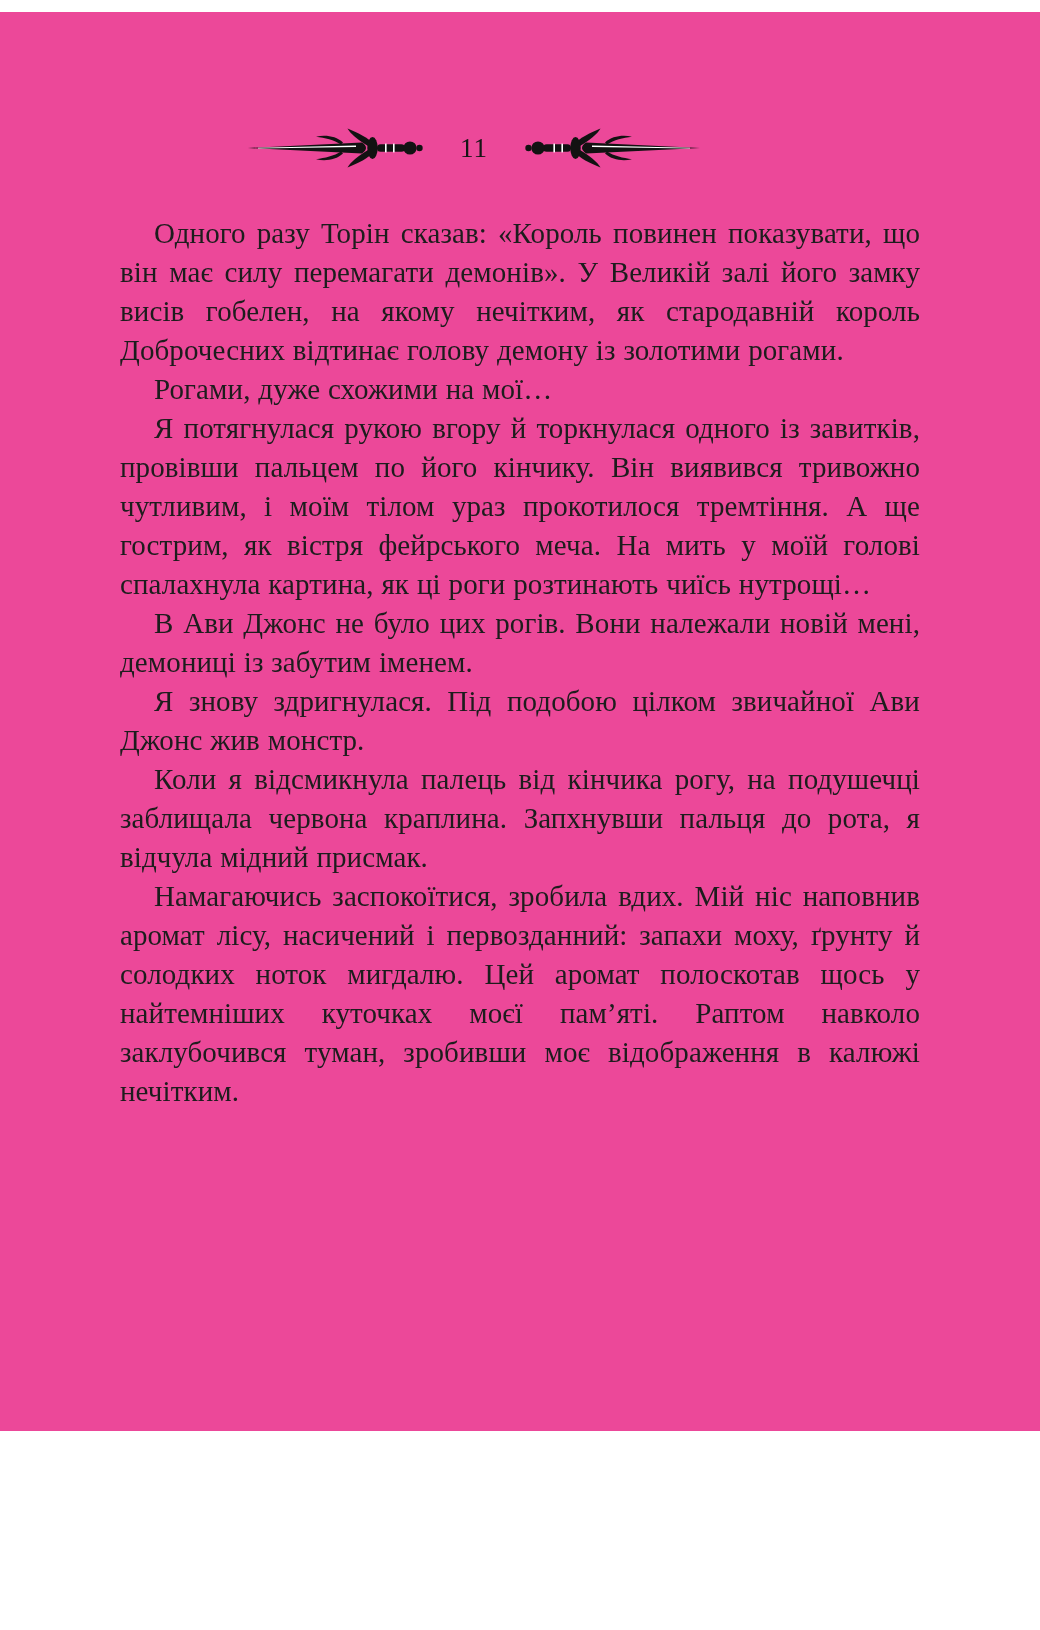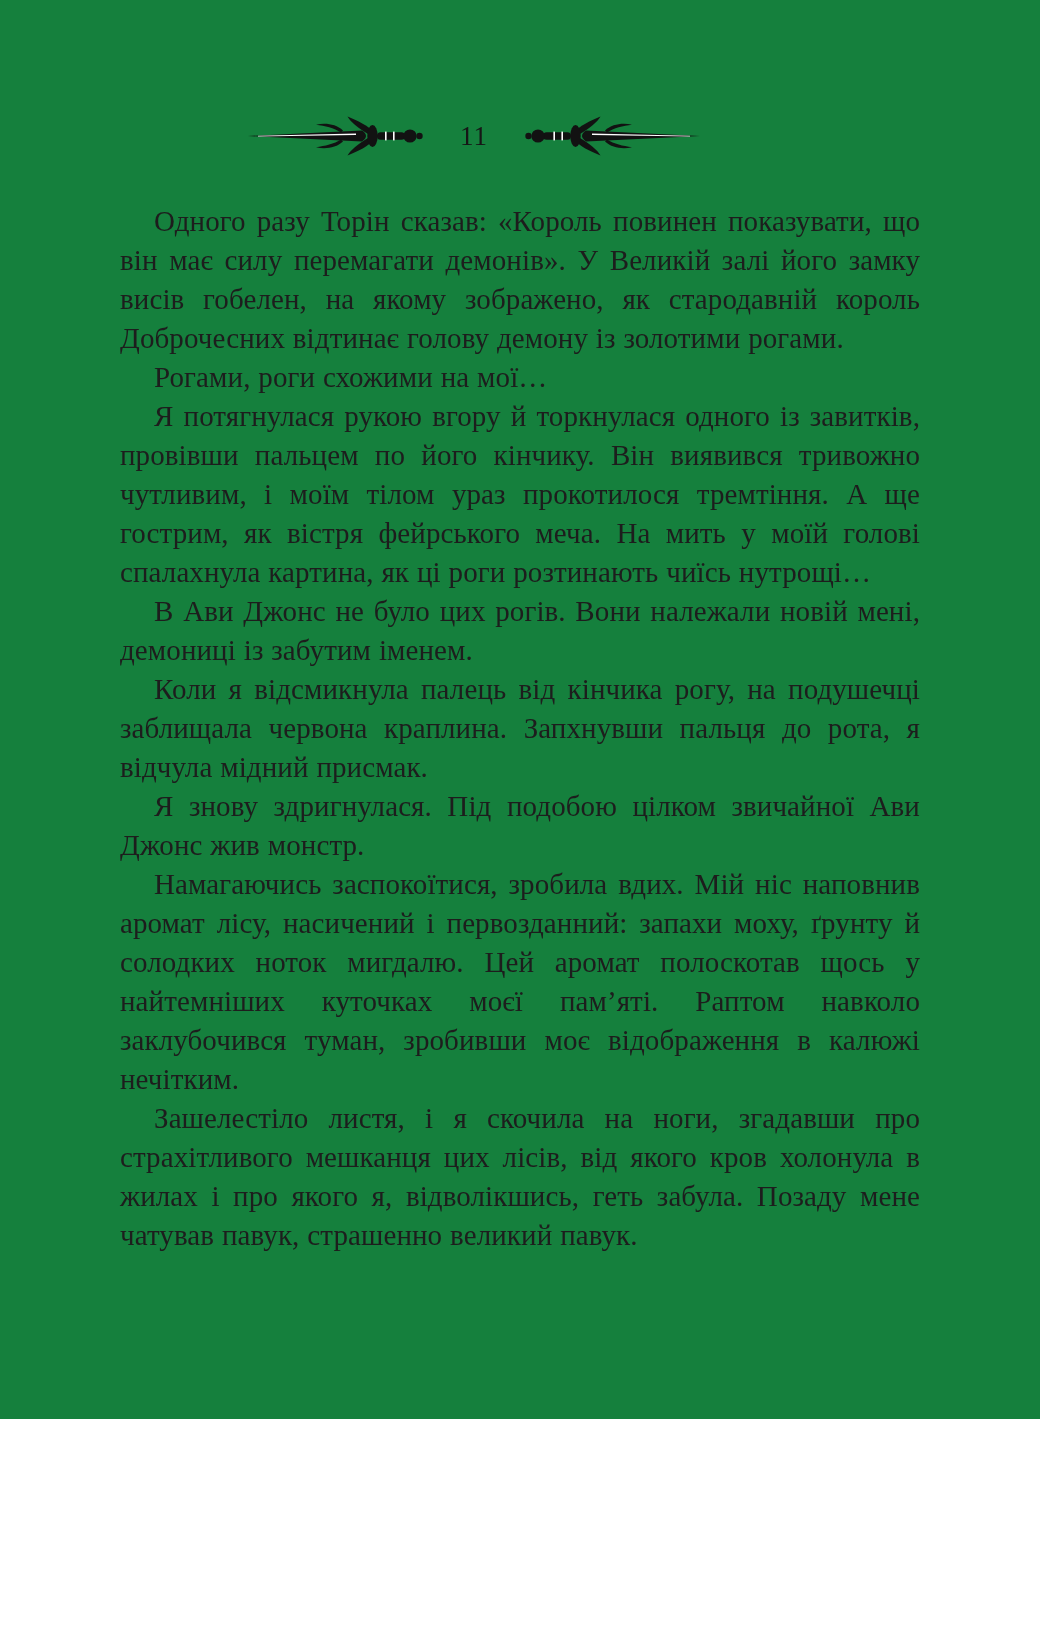--- a/index.html
+++ b/index.html
@@ -6,22 +6,22 @@
   * { box-sizing: border-box; }
   html, body {
     margin: 0;
     padding: 0;
     background: #ffffff;
   }
   .page {
     position: relative;
     width: 1040px;
     height: 1419px;
-    margin: 0 auto;
-    background: #15803d;
+    margin: 12px auto;
+    background: #ec4899;
     font-family: "Liberation Serif", "DejaVu Serif", serif;
     color: #1d1d1d;
     overflow: hidden;
   }
   .page-header {
     margin-top: 116px;
     display: flex;
     align-items: center;
     justify-content: center;
     gap: 34px;
@@ -107,23 +107,22 @@
           <circle cx="164" cy="20" r="6.6"></circle>
           <circle cx="173.5" cy="20" r="3.2"></circle>
         </g>
       </svg>
     </span>
 
   </header>
 
   <main class="text-block">
 
-  <p>Одного разу Торін сказав: «Король повинен показувати, що він має силу перемагати демонів». У Великій залі його замку висів гобелен, на якому зображено, як стародавній король Доброчесних відтинає голову демону із золотими рогами.</p>
-      <p>Рогами, роги схожими на мої…</p>
+  <p>Одного разу Торін сказав: «Король повинен показувати, що він має силу перемагати демонів». У Великій залі його замку висів гобелен, на якому нечітким, як стародавній король Доброчесних відтинає голову демону із золотими рогами.</p>
+      <p>Рогами, дуже схожими на мої…</p>
       <p>Я потягнулася рукою вгору й торкнулася одного із завитків, провівши пальцем по його кінчику. Він виявився тривожно чутливим, і моїм тілом ураз прокотилося тремтіння. А ще гострим, як вістря фейрського меча. На мить у моїй голові спалахнула картина, як ці роги розтинають чиїсь нутрощі…</p>
       <p>В Ави Джонс не було цих рогів. Вони належали новій мені, демониці із забутим іменем.</p>
+      <p>Я знову здригнулася. Під подобою цілком звичайної Ави Джонс жив монстр.</p>
       <p>Коли я відсмикнула палець від кінчика рогу, на подушечці заблищала червона краплина. Запхнувши пальця до рота, я відчула мідний присмак.</p>
-      <p>Я знову здригнулася. Під подобою цілком звичайної Ави Джонс жив монстр.</p>
       <p>Намагаючись заспокоїтися, зробила вдих. Мій ніс наповнив аромат лісу, насичений і первозданний: запахи моху, ґрунту й солодких ноток мигдалю. Цей аромат полоскотав щось у найтемніших куточках моєї пам’яті. Раптом навколо заклубочився туман, зробивши моє відображення в калюжі нечітким.</p>
-      <p>Зашелестіло листя, і я скочила на ноги, згадавши про страхітливого мешканця цих лісів, від якого кров холонула в жилах і про якого я, відволікшись, геть забула. Позаду мене чатував павук, страшенно великий павук.</p>
     </main>
 
 </div>
 
 </body></html>

